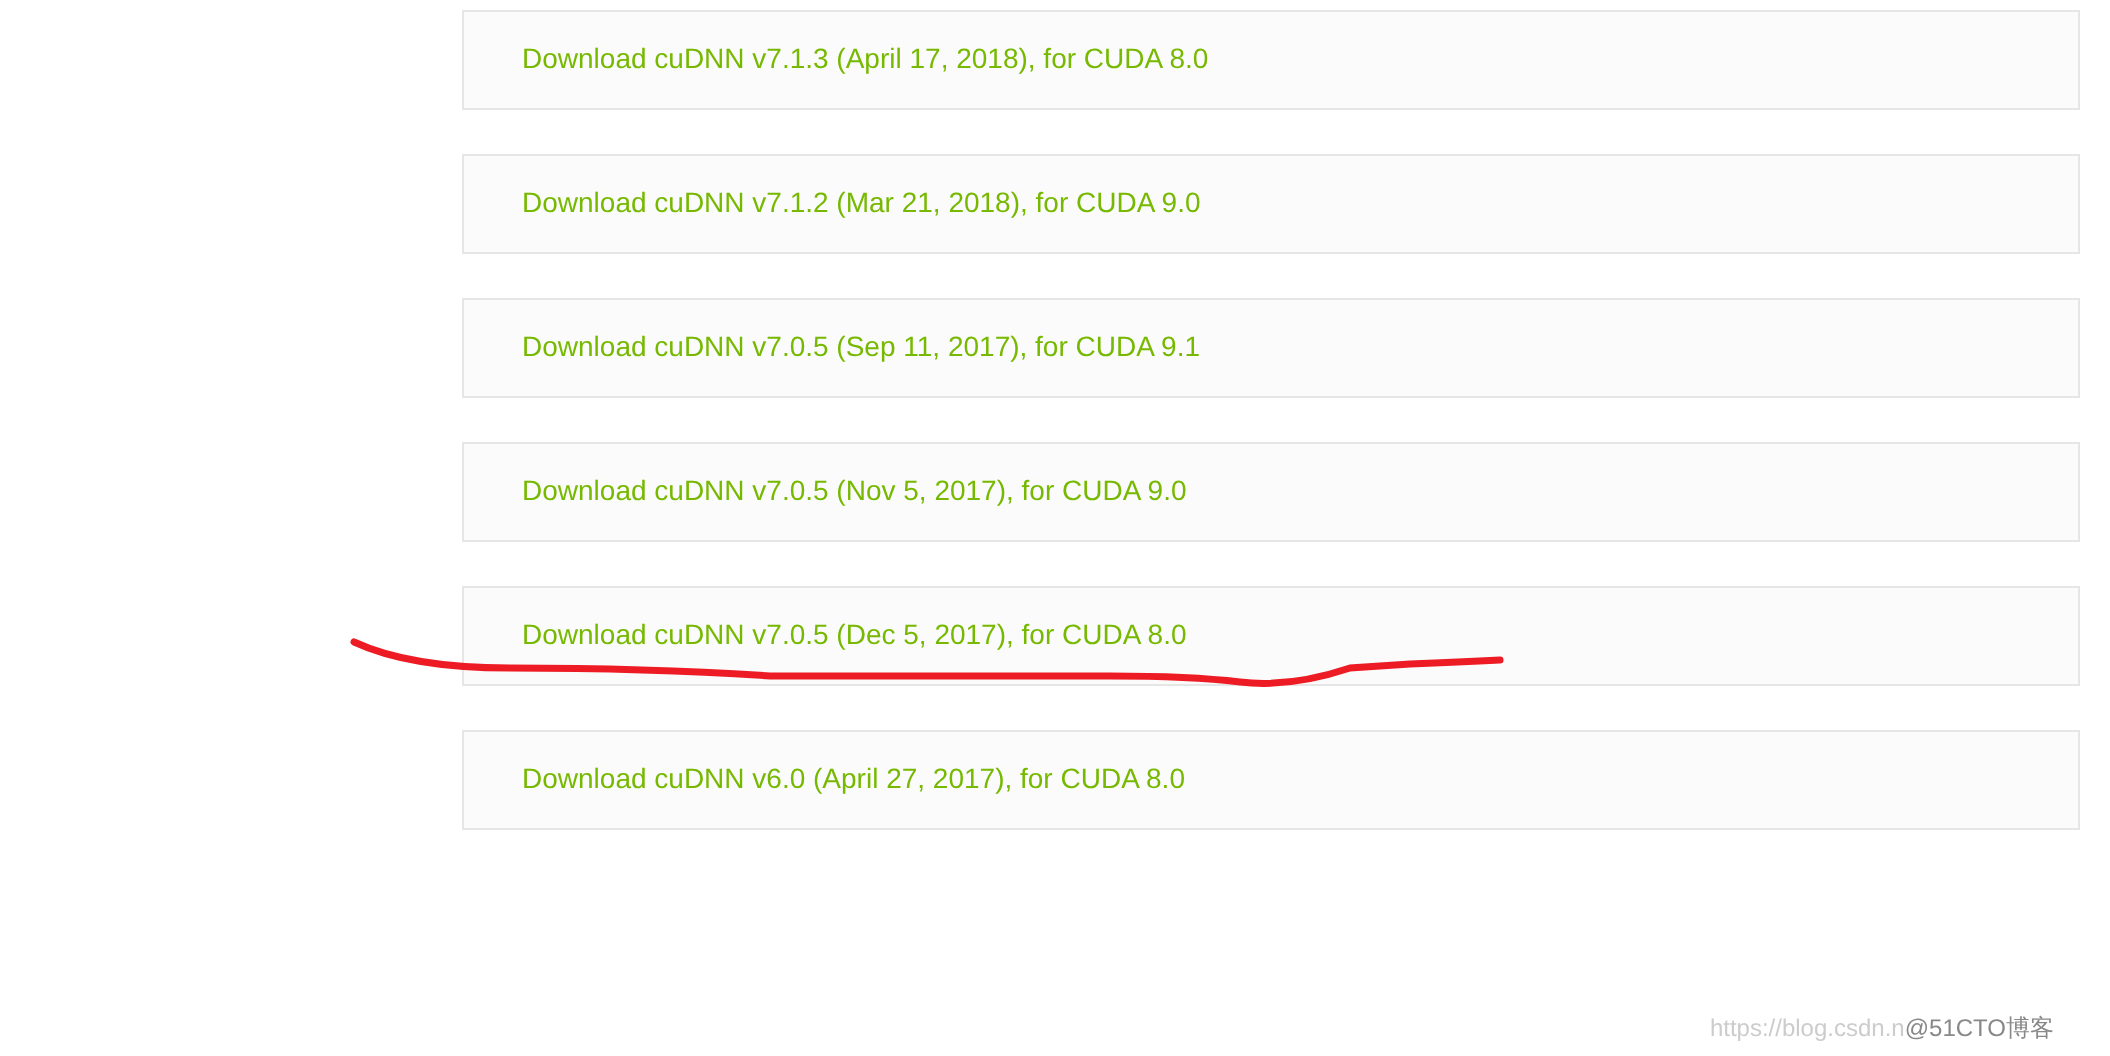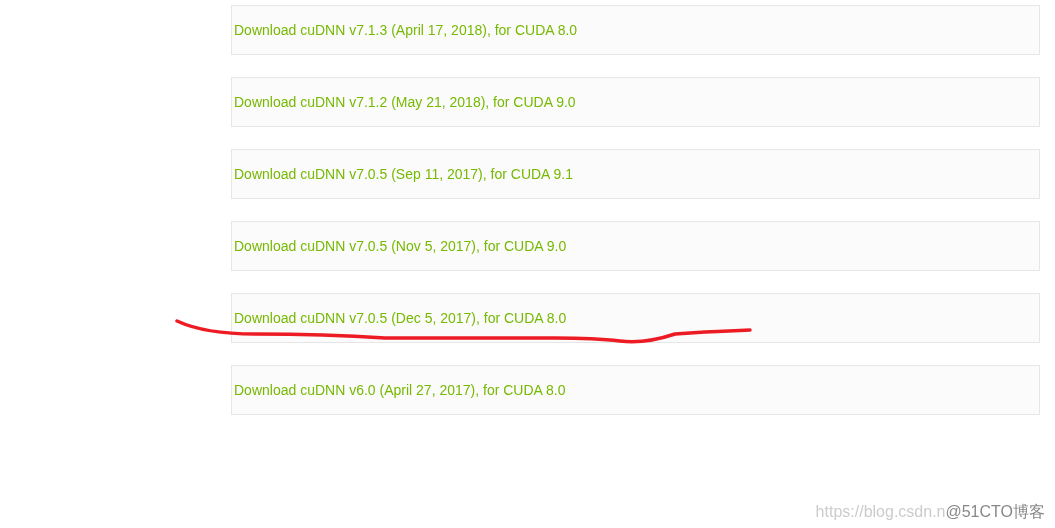--- a/index.html
+++ b/index.html
@@ -16,21 +16,21 @@
       overflow: hidden;
     }
     .container {
       padding-left: 231px;
       padding-right: 15px;
       padding-top: 0;
     }
     .download-item {
       background: #fbfbfb;
       border: 1px solid #e6e6e6;
-      padding: 15px 2px;
+      padding: 15px 29px;
       margin-bottom: 22px;
       cursor: pointer;
     }
     .download-item:first-child {
       margin-top: 5px;
     }
     .download-link {
       color: #76b900;
       font-size: 14px;
       font-weight: 400;
@@ -41,38 +41,38 @@
       left: 175px;
       top: 316px;
       width: 580px;
       height: 30px;
       pointer-events: none;
       z-index: 10;
     }
     .watermark {
       position: absolute;
       bottom: 5px;
-      right: 10px;
-      font-size: 16px;
+      right: 28px;
+      font-size: 12px;
       color: #cccccc;
       z-index: 5;
     }
     .watermark-dark {
       color: #888888;
     }
   </style>
 </head>
 <body>
 
 <div class="container">
   <div class="download-item">
     <span class="download-link">Download cuDNN v7.1.3 (April 17, 2018), for CUDA 8.0</span>
   </div>
   <div class="download-item">
-    <span class="download-link">Download cuDNN v7.1.2 (May 21, 2018), for CUDA 9.0</span>
+    <span class="download-link">Download cuDNN v7.1.2 (Mar 21, 2018), for CUDA 9.0</span>
   </div>
   <div class="download-item">
     <span class="download-link">Download cuDNN v7.0.5 (Sep 11, 2017), for CUDA 9.1</span>
   </div>
   <div class="download-item">
     <span class="download-link">Download cuDNN v7.0.5 (Nov 5, 2017), for CUDA 9.0</span>
   </div>
   <div class="download-item">
     <span class="download-link">Download cuDNN v7.0.5 (Dec 5, 2017), for CUDA 8.0</span>
   </div>

